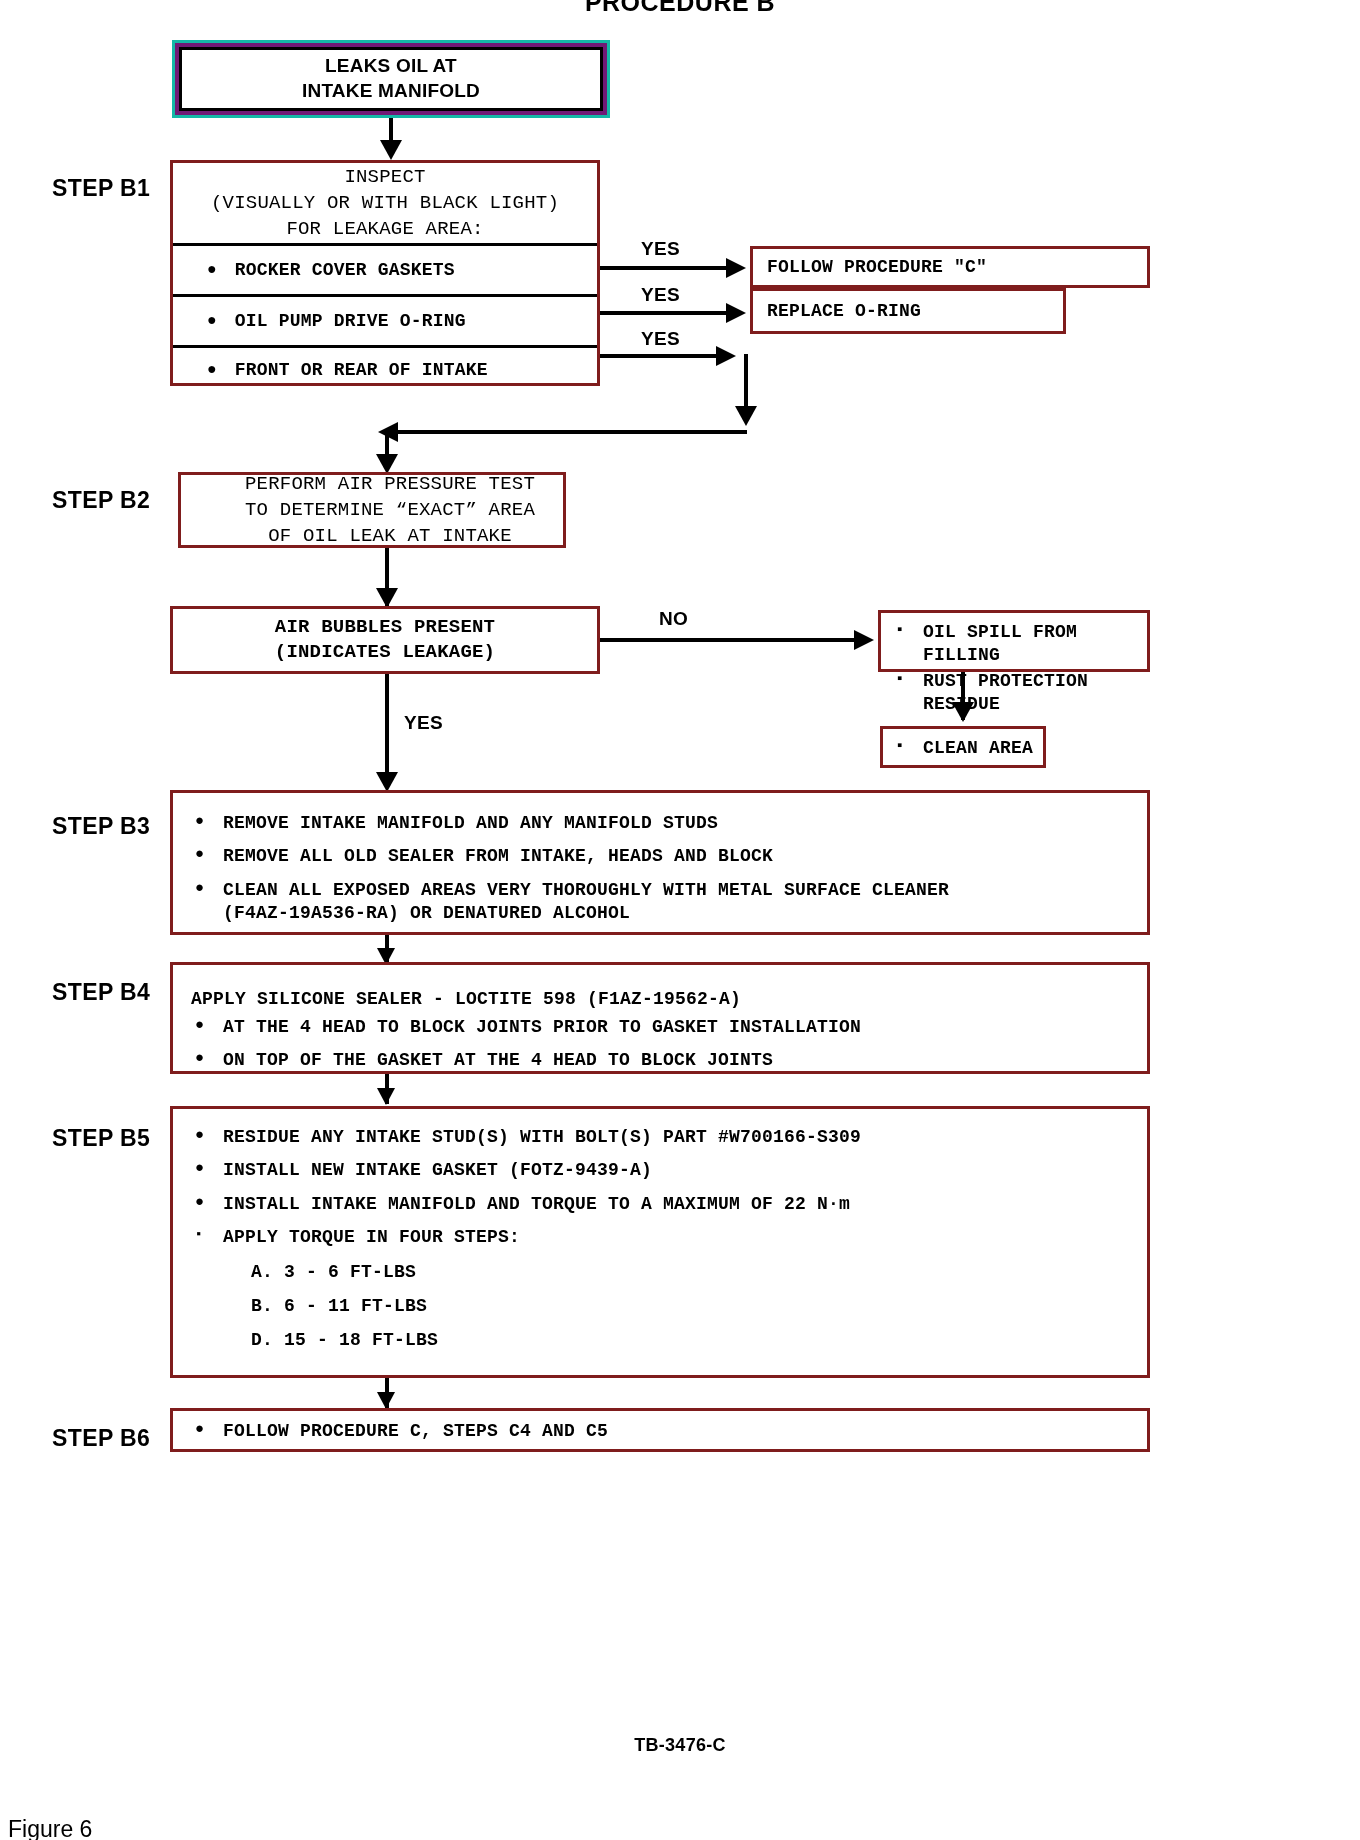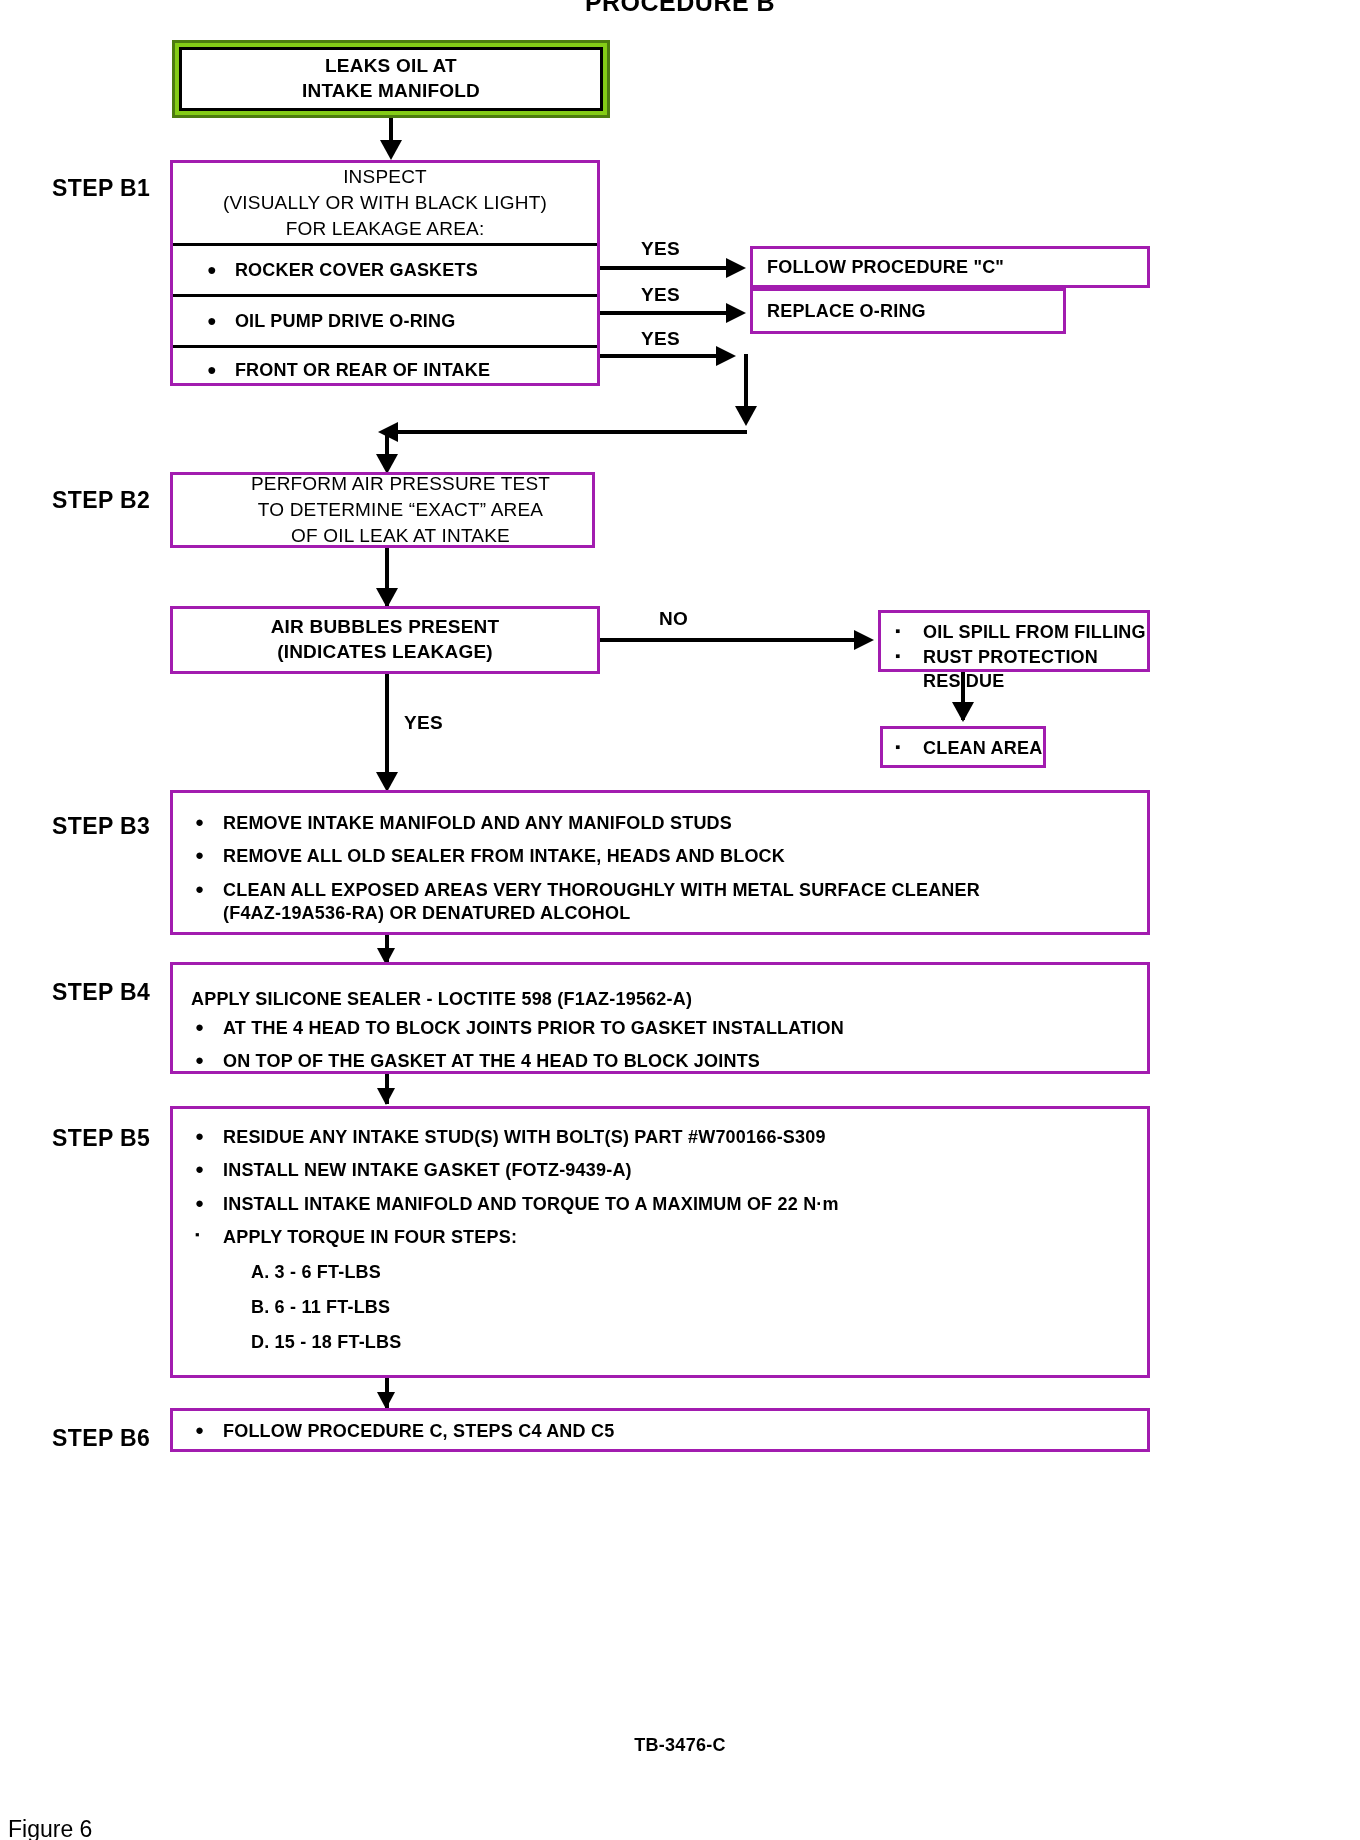--- a/index.html
+++ b/index.html
@@ -22,29 +22,30 @@
     left: 0; top: -12px; width: 1360px;
     text-align: center;
     font-size: 25px;
     font-weight: bold;
     letter-spacing: 0.5px;
   }
 
   
   .box {
     box-sizing: border-box;
-    border: 3px solid #a21caf;
+    border: 3px solid #7f1d1d;
     background: #fff;
+    font-family: Liberation Mono, monospace;
   }
 
   
   .start-outer {
     box-sizing: border-box;
-    border: 3px solid #4d7c0f;
-    background: #84cc16;
+    border: 3px solid #14b8a6;
+    background: #701a75;
     padding: 4px;
   }
   .start-inner {
     box-sizing: border-box;
     border: 3px solid #000;
     background: #fff;
     width: 100%; height: 100%;
     display: flex; align-items: center; justify-content: center;
     flex-direction: column;
   }
@@ -229,21 +230,21 @@
 
 <div class="abs box" style="left:750px; top:246px; width:400px; height:42px;">
   <div class="plain-row">FOLLOW PROCEDURE "C"</div>
 </div>
 <div class="abs box" style="left:750px; top:288px; width:316px; height:46px;">
   <div class="plain-row">REPLACE O-RING</div>
 </div>
 
 <div class="abs step-label" style="left:52px; top:470px;">STEP B2</div>
 
-<div class="abs box" style="left:170px; top:472px; width:425px; height:76px;padding-left:36px;">
+<div class="abs box" style="left:178px; top:472px; width:388px; height:76px;padding-left:36px;">
   <div class="ctr">
     <div class="line-reg">PERFORM AIR PRESSURE TEST</div>
     <div class="line-reg">TO DETERMINE “EXACT” AREA</div>
     <div class="line-reg">OF OIL LEAK AT INTAKE</div>
   </div>
 </div>
 
 <div class="abs vline" style="left:385px; top:548px; width:4px; height:58px;"></div>
 <div class="abs arrow-down" style="left:376px; top:588px;"></div>
 

